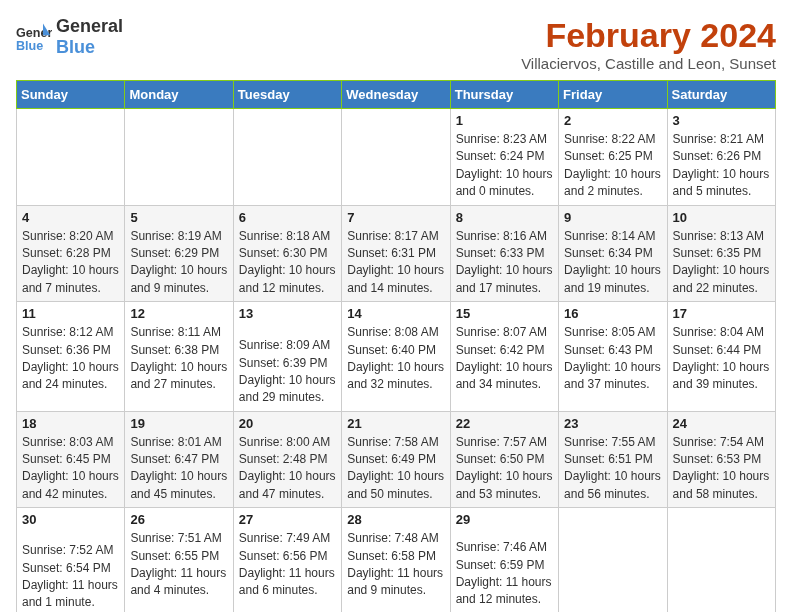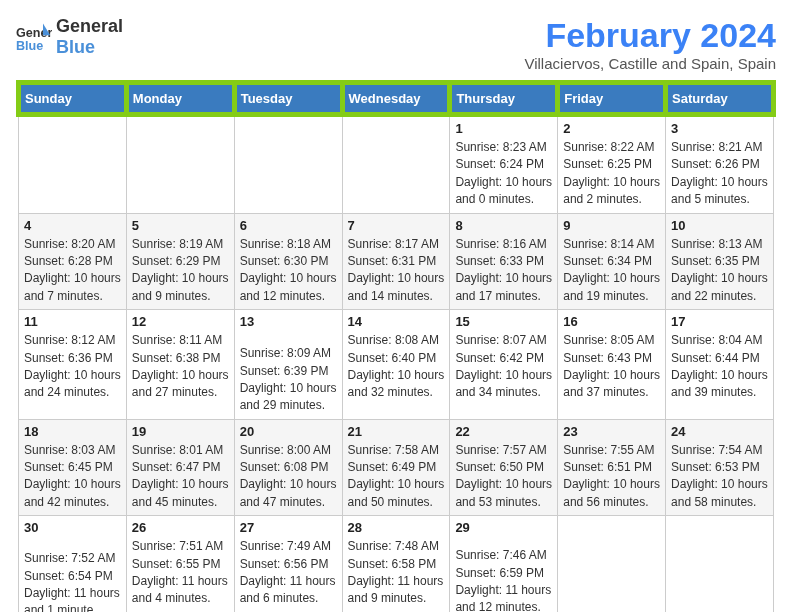--- a/index.html
+++ b/index.html
@@ -24,39 +24,39 @@
       width: 36px;
       height: 36px;
       margin-right: 4px;
     }
     .title-area {
       text-align: right;
     }
     .main-title {
       font-size: 34px;
       font-weight: bold;
-      color: #3b82f6;
+      color: #c2410c;
     }
     .sub-title {
       font-size: 15px;
       color: #555;
     }
     .calendar {
       width: 100%;
       border-collapse: collapse;
       font-size: 11px;
     }
     .calendar thead tr th {
       background: #3a7bbf;
       color: #fff;
       padding: 6px 4px;
       text-align: left;
       font-size: 13px;
       font-weight: bold;
-      border: 5px solid #84cc16;
+      border: 1px solid #84cc16;
     }
     .calendar tbody tr td {
       border: 1px solid #ccc;
       vertical-align: top;
       padding: 4px 5px;
       width: calc(100% / 7);
       min-height: 80px;
       background: #fff;
     }
     .calendar tbody tr:nth-child(even) td {
@@ -87,21 +87,21 @@
       <text x="0" y="34" font-size="14" font-weight="bold" fill="#4a90d9">Blue</text>
       <polygon points="30,5 38,18 30,18" fill="#4a90d9"></polygon>
     </svg>
     <div>
       <div style="font-size:18px;font-weight:bold;color:#333;">General</div>
       <div style="font-size:18px;font-weight:bold;color:#4a90d9;">Blue</div>
     </div>
   </div>
   <div class="title-area">
     <div class="main-title">February 2024</div>
-    <div class="sub-title">Villaciervos, Castille and Spain, Spain</div>
+    <div class="sub-title">Villaciervos, Castille and Leon, Sunset</div>
   </div>
 </div>
 
 <table class="calendar">
   <thead>
     <tr id="header-row">
         <th>Sunday</th>
         <th>Monday</th>
         <th>Tuesday</th>
         <th>Wednesday</th>
@@ -251,21 +251,21 @@
         <td>
           <div class="day-number">19</div>
           <div class="day-detail" style="white-space: pre-line;">Sunrise: 8:01 AM
 Sunset: 6:47 PM
 Daylight: 10 hours
 and 45 minutes.</div>
         </td>
         <td>
           <div class="day-number">20</div>
           <div class="day-detail" style="white-space: pre-line;">Sunrise: 8:00 AM
-Sunset: 6:08 PM
+Sunset: 2:48 PM
 Daylight: 10 hours
 and 47 minutes.</div>
         </td>
         <td>
           <div class="day-number">21</div>
           <div class="day-detail" style="white-space: pre-line;">Sunrise: 7:58 AM
 Sunset: 6:49 PM
 Daylight: 10 hours
 and 50 minutes.</div>
         </td>

